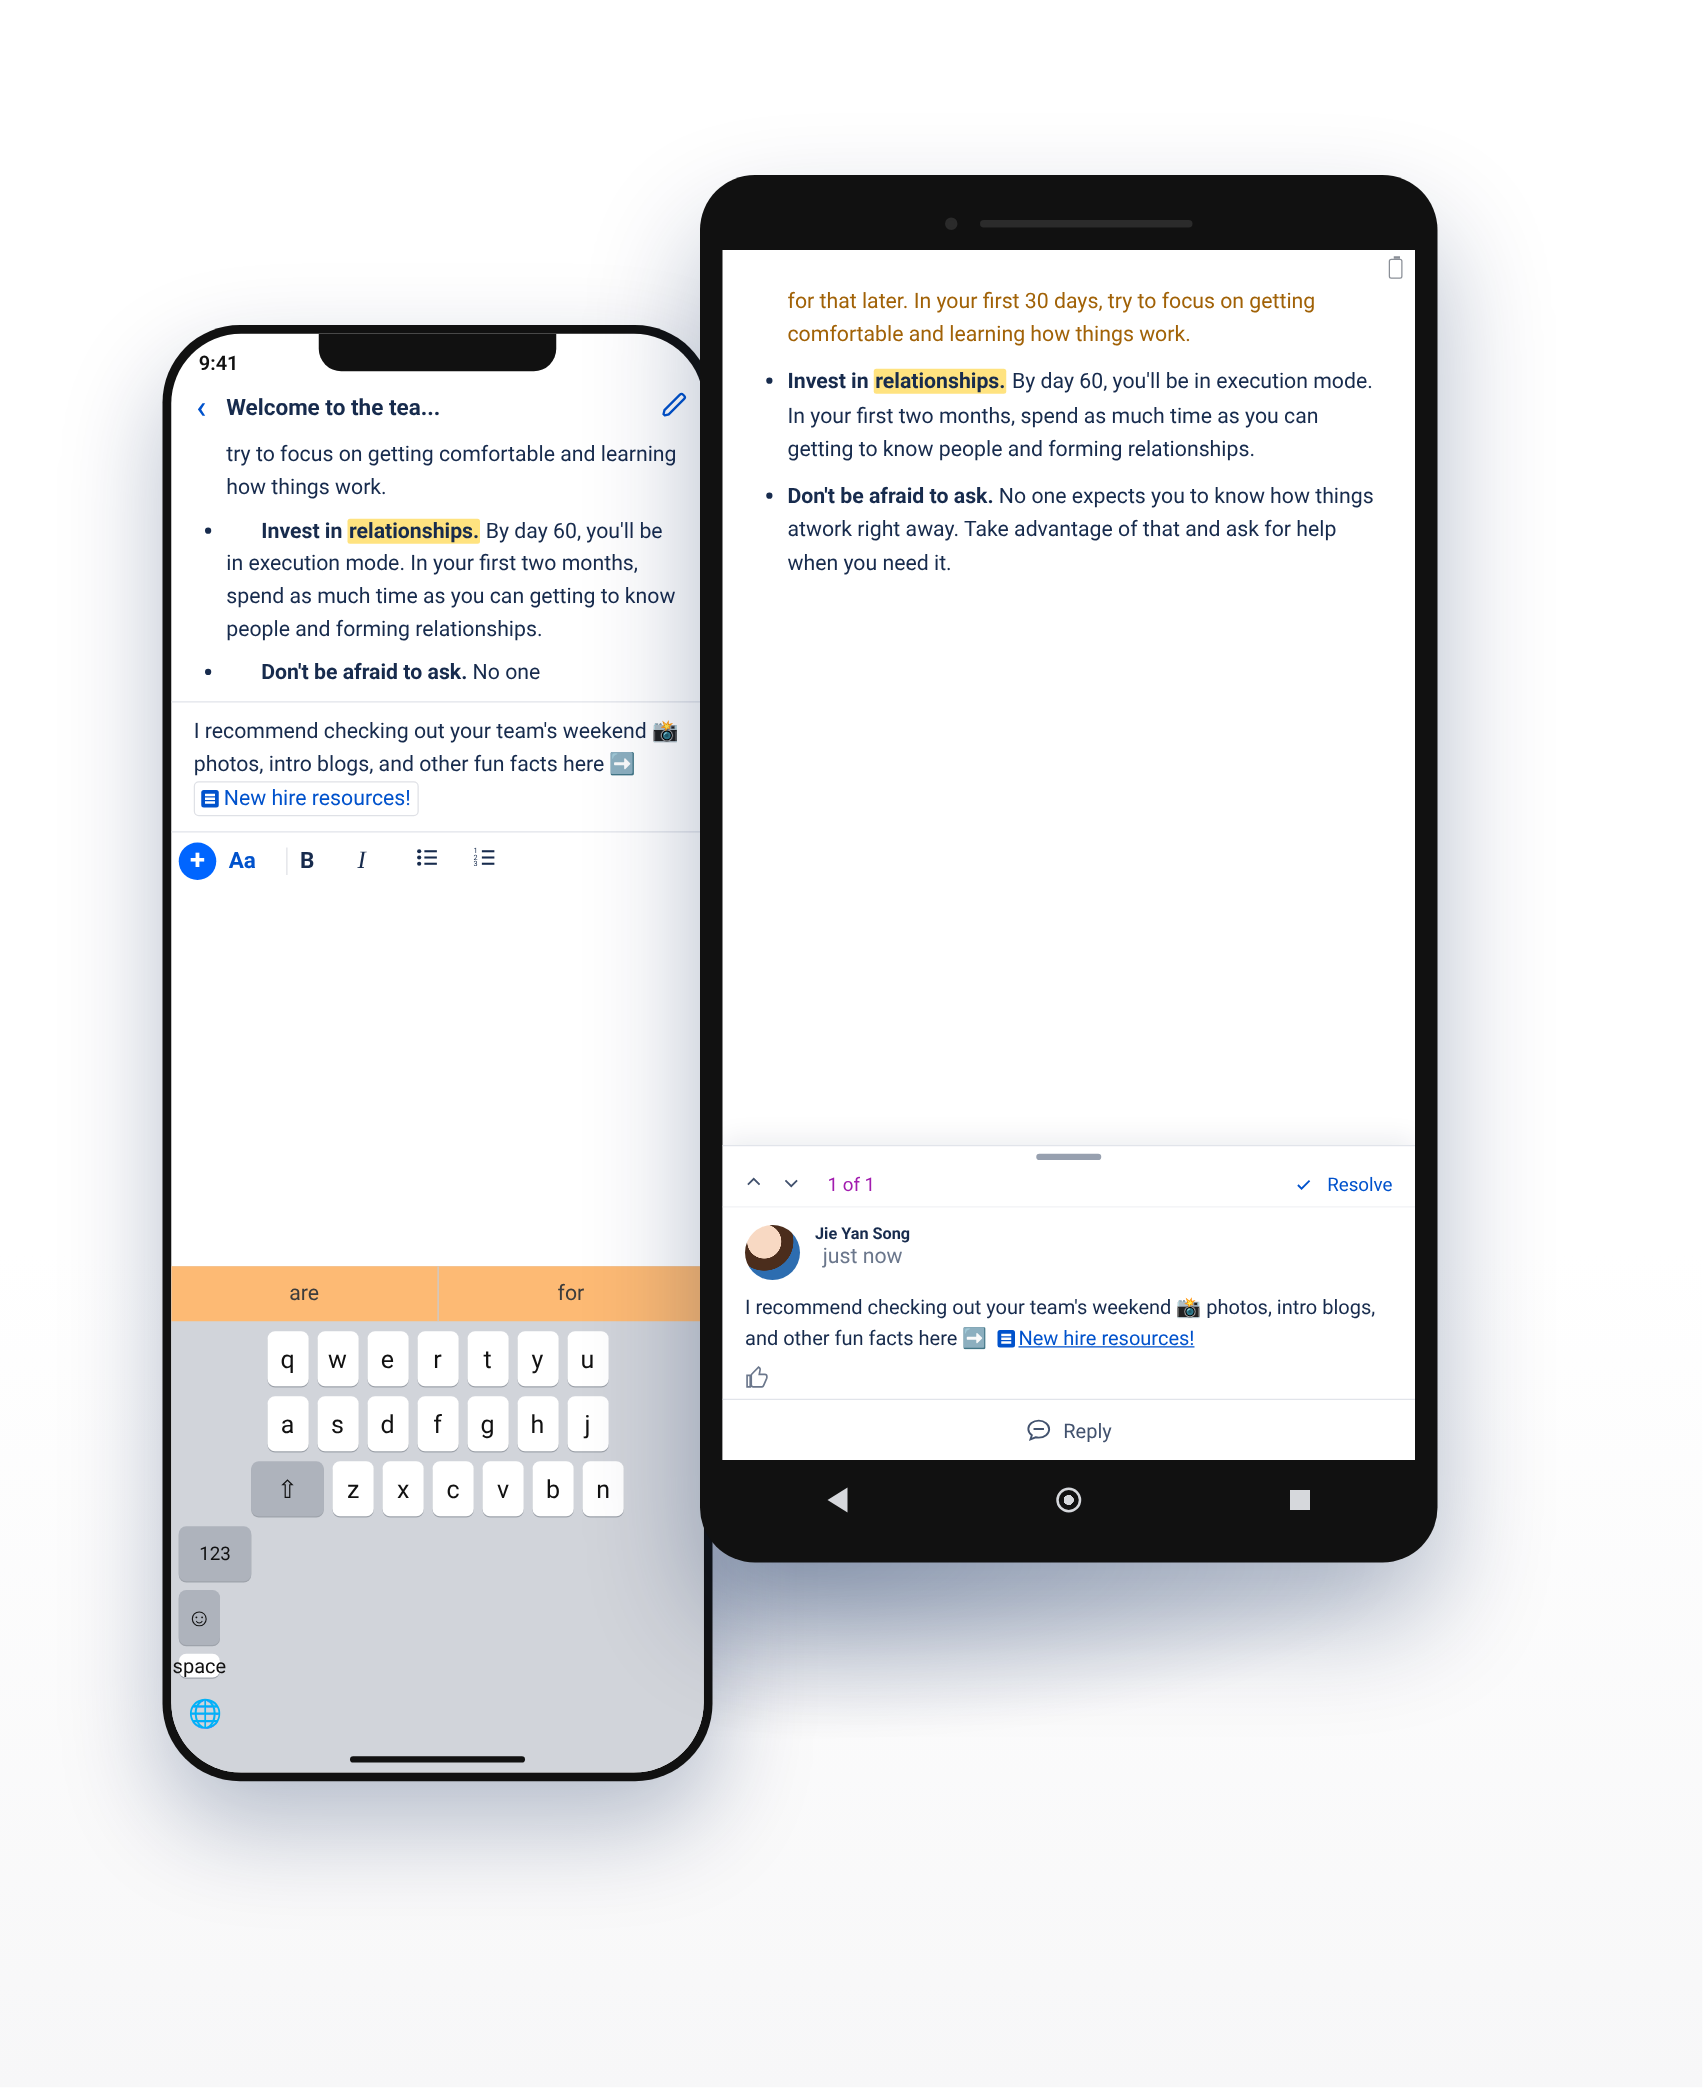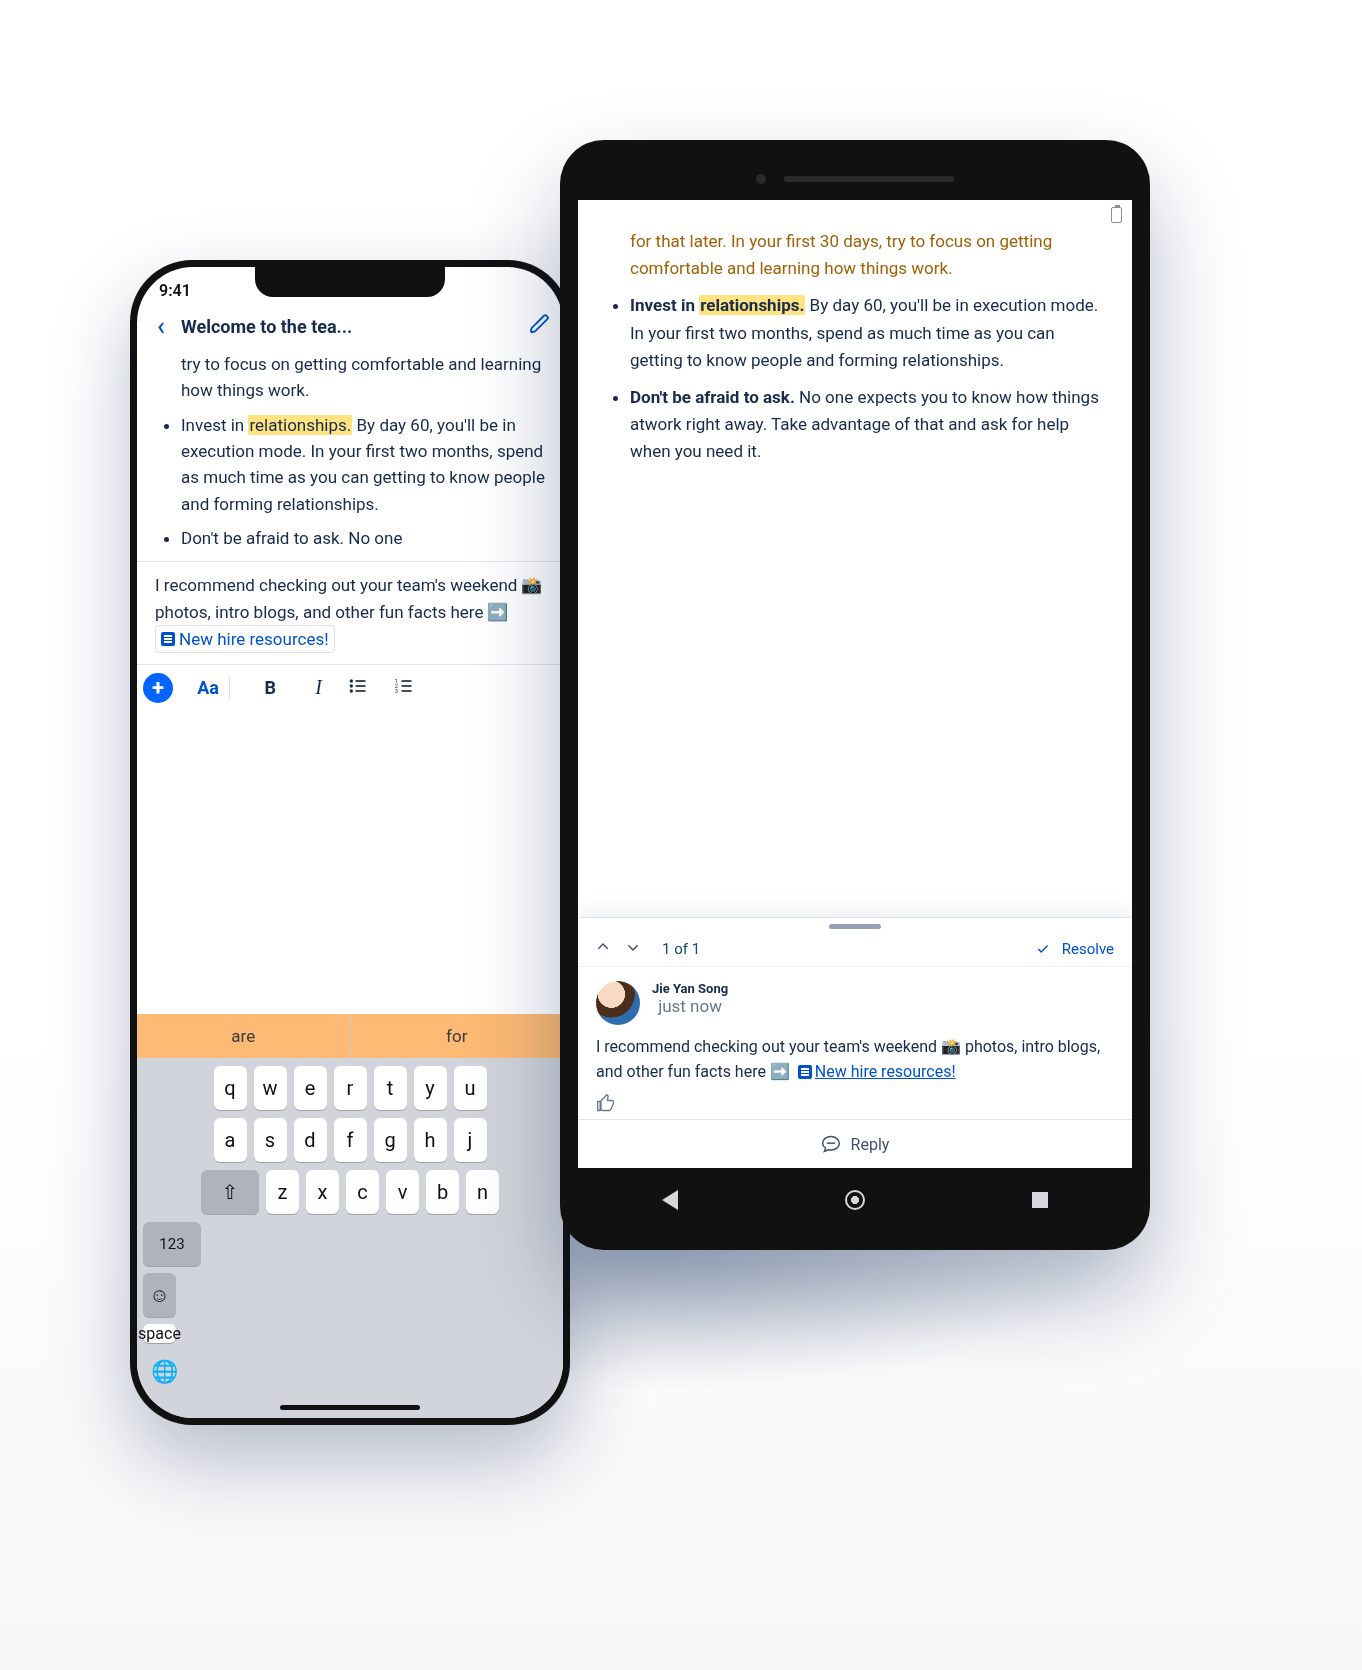--- a/index.html
+++ b/index.html
@@ -73,21 +73,21 @@
 
   .doc {
     padding: 0 18px;
     color: #172B4D;
     font-size: 17px;
     line-height: 1.55;
   }
   .doc ul { list-style: disc; padding-left: 26px; }
   .doc li { margin: 8px 0; }
   .hl { background: #FFE380; border-radius: 2px; padding: 0 1px; }
-  .doc b { font-weight: 400; }
+  .doc b { font-weight: 700; margin-left: 28px; }
 
   .ip-divider { border-top: 1px solid #E1E4EA; margin-top: 10px; }
 
   .comment-preview {
     padding: 10px 18px 10px 18px;
     color: #172B4D;
     font-size: 17px;
     line-height: 1.55;
   }
   .chip {
@@ -113,21 +113,21 @@
     padding: 8px 6px;
     gap: 10px;
   }
   .circle-plus {
     width: 30px; height: 30px; border-radius: 50%;
     background: #0065FF; color: #fff;
     display: flex; align-items: center; justify-content: center;
     font-size: 22px; font-weight: 700;
   }
   .tb-btn {
-    color: #172B4D; width: 36px; text-align: right;
+    color: #172B4D; width: 36px; text-align: left;
     font-size: 18px;
   }
   .tb-sep { width:1px; height:22px; background:#DFE1E6; }
   .aa { color:#0052CC; font-weight:700; font-size:18px; }
 
   
   .kbd {
     position: absolute; left:0; right:0; bottom:0;
     background: #D1D4DA;
     padding-bottom: 34px;
@@ -208,21 +208,21 @@
   }
   .handle {
     width:52px; height:5px; background:#97A0AF; border-radius:3px;
     margin: 6px auto 2px auto;
   }
   .sheet-hdr {
     display:flex; align-items:center; padding: 8px 18px;
     border-bottom:1px solid #F1F2F5;
   }
   .nav-arrows { display:flex; gap:16px; color:#42526E; font-size:16px; }
-  .count { margin-left: 22px; color:#0c4a6e; font-size:15px; }
+  .count { margin-left: 22px; color:#a21caf; font-size:15px; }
   .resolve {
     margin-left:auto; color:#0052CC; font-size:15px;
     display:flex; align-items:center; gap:12px;
   }
   .comment {
     display:flex; gap:12px; padding: 14px 18px 4px 18px;
   }
   .avatar {
     width:44px; height:44px; border-radius:50%;
     background: radial-gradient(circle at 35% 30%, #F8D9C3 0 32%, #4b2d1c 33% 55%, #2d6db0 56% 100%);

